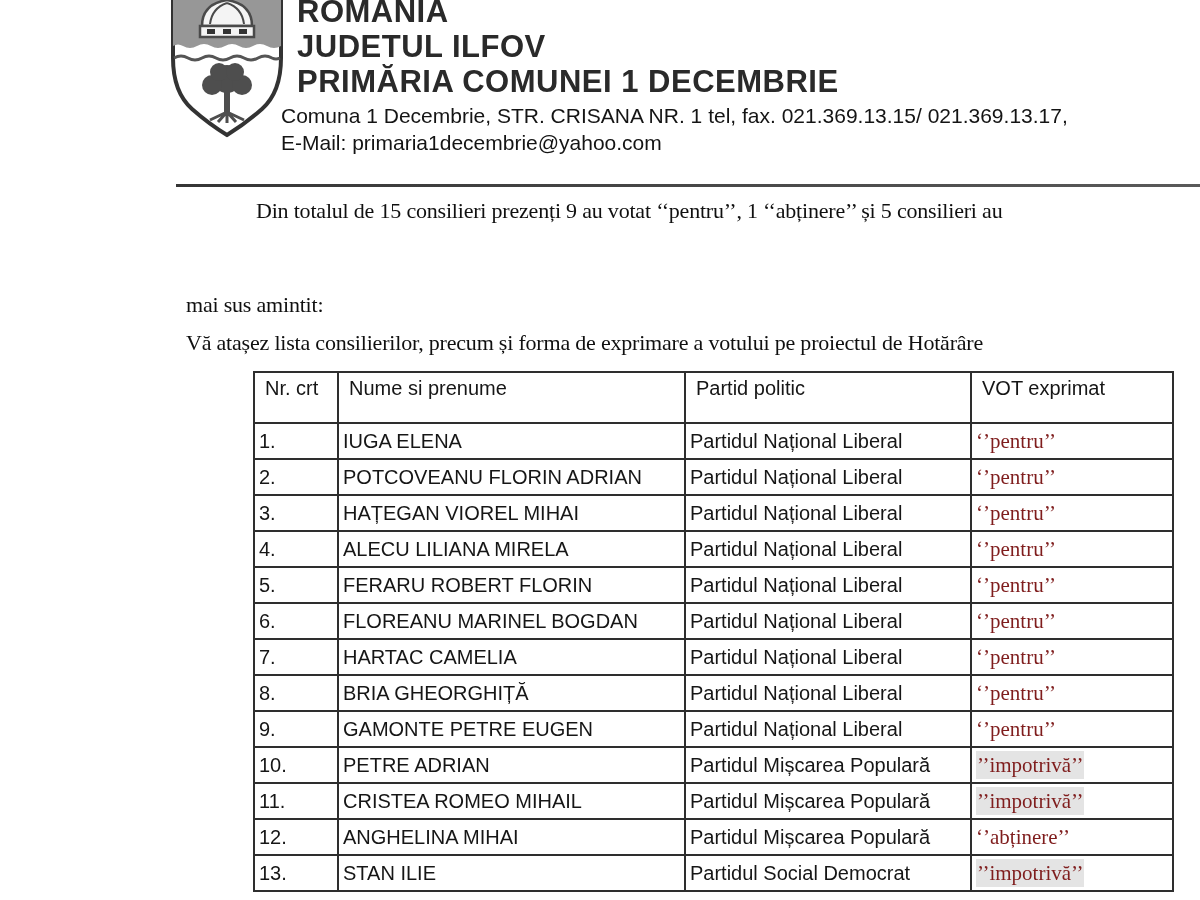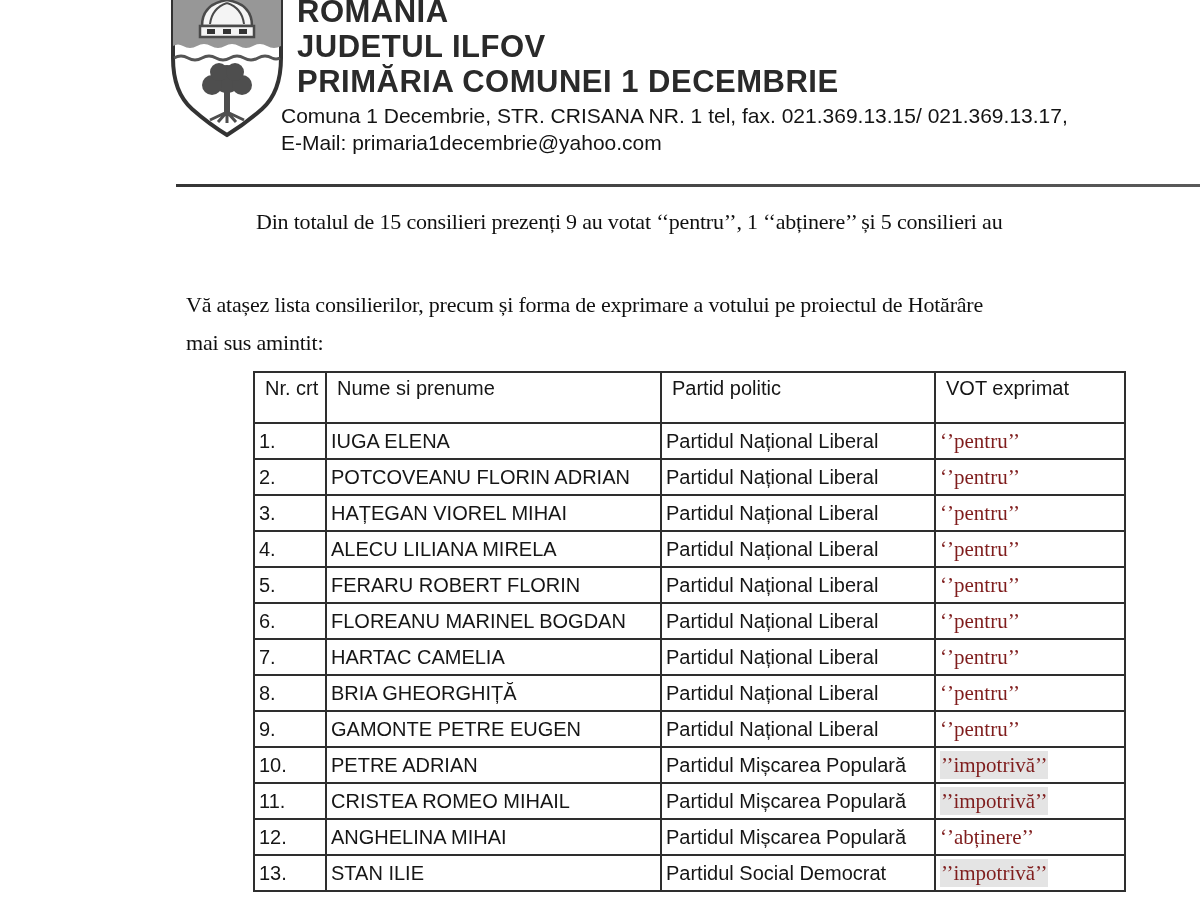--- a/index.html
+++ b/index.html
@@ -28,36 +28,36 @@
     position:absolute; left:160px; top:184px; width:1037px; height:3px;
     background:linear-gradient(to right,#353535,#5a5a5a);
   }
   
   .para {
     position:absolute;
     font-family:"Liberation Serif", serif;
     font-size:22px; letter-spacing:-0.2px; color:#101010;
     line-height:40px; white-space:nowrap;
   }
-  .para1 { left:240px; top:202px; }
+  .para1 { left:240px; top:191px; }
   .para2 { left:170px; top:286px; line-height:38px; }
   
   table.votes {
     position:absolute; left:237px; top:371px;
     border-collapse:collapse; table-layout:fixed;
     width:823px; font-size:20px; color:#161616;
   }
   table.votes th, table.votes td { border:2px solid #2e2e2e; overflow:hidden; }
   th.c1, td.c1 { width:60px; }
   th.c2, td.c2 { width:323px; }
   th.c3, td.c3 { width:262px; }
   th.c4, td.c4 { width:178px; }
   table.votes thead th {
     height:46px; font-weight:400; text-align:left;
-    vertical-align:top; padding:3px 0 0 10px; line-height:24px;
+    vertical-align:top; padding:3px 12px 0 10px; line-height:24px;
   }
   table.votes tbody td { height:34px; vertical-align:middle; padding:0 4px; }
   td.c1 { padding-left:10px; }
   td.c2 { padding-left:13px; }
   td.c3 { padding-left:7px; }
   td.c4 {
     padding-left:9px;
     font-family:"Liberation Serif", serif; font-size:21px; color:#7f1d1d;
   }
   td.c4 .hl { background:var(--hl,#e4e4e4); padding:2px 0 2px 1px; }
@@ -108,22 +108,22 @@
     <div>E-Mail: primaria1decembrie@yahoo.com</div>
   </div>
 
   <div class="rule"></div>
 
   <div class="para para1">
     <div>Din totalul de 15 consilieri prezenți 9 au votat ‘‘pentru’’, 1 ‘‘abținere’’ și 5 consilieri au</div>
   </div>
 
   <div class="para para2">
+    <div>mai sus amintit:</div>
     <div>Vă atașez lista consilierilor, precum și forma de exprimare a votului pe proiectul de Hotărâre</div>
-    <div>mai sus amintit:</div>
   </div>
 
   <table class="votes">
     <thead>
       <tr>
         <th class="c1">Nr. crt</th>
         <th class="c2">Nume si prenume</th>
         <th class="c3">Partid politic</th>
         <th class="c4">VOT exprimat</th>
       </tr>

